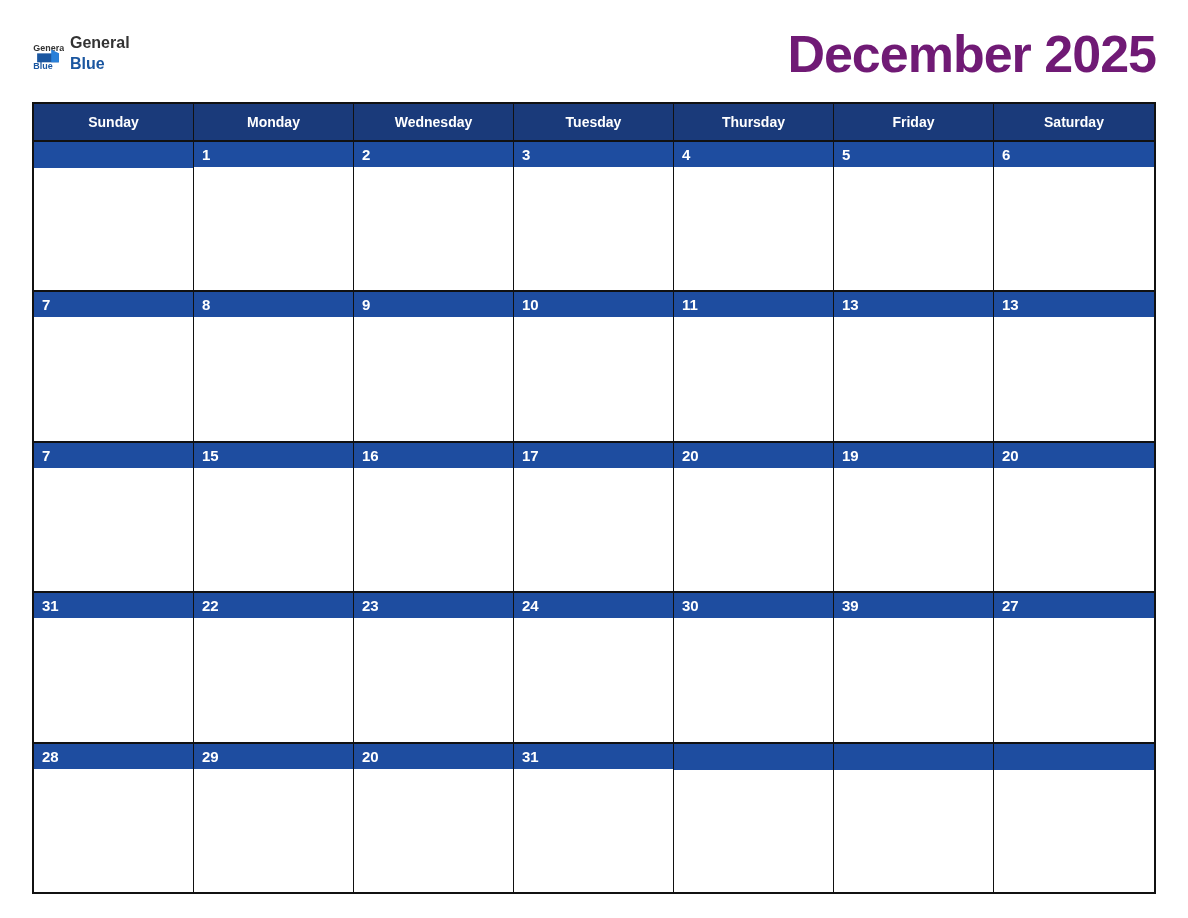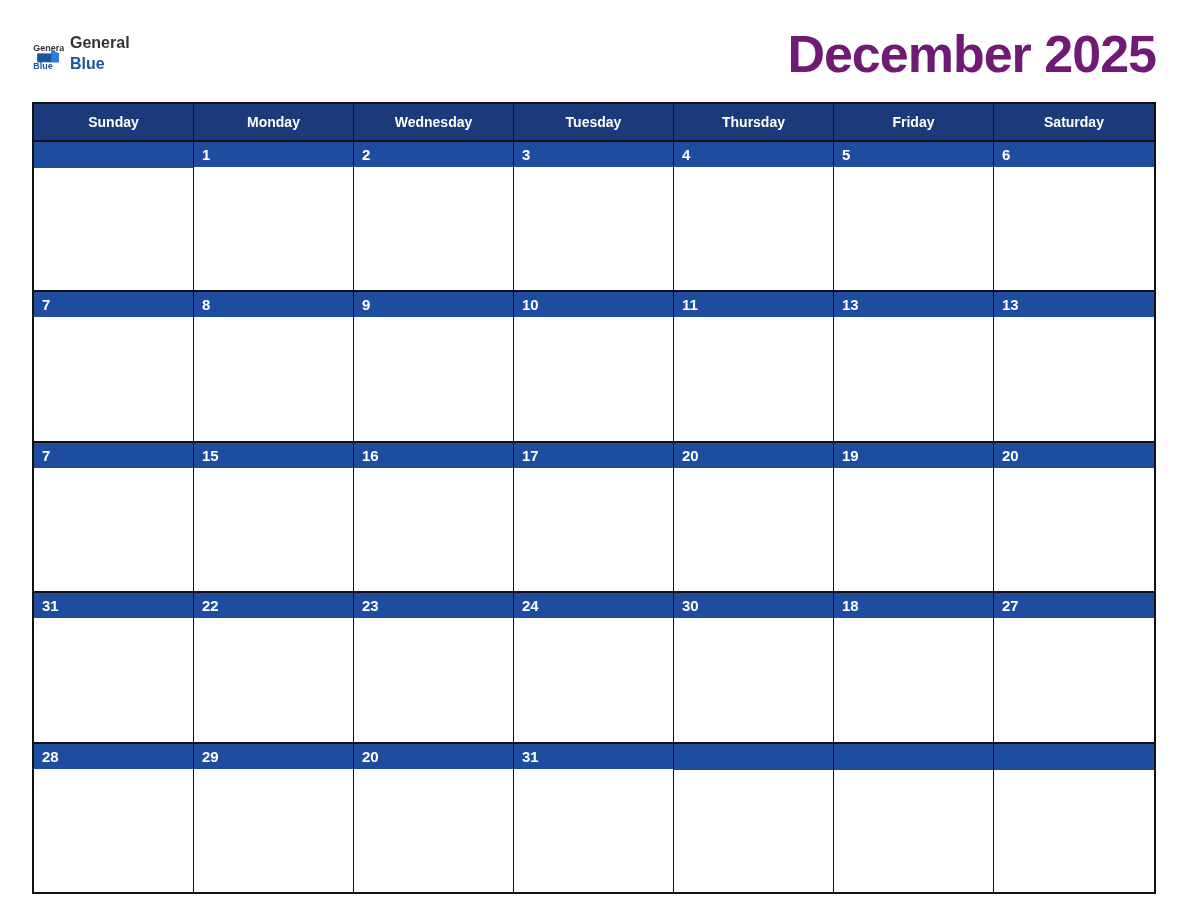--- a/index.html
+++ b/index.html
@@ -242,21 +242,21 @@
         </div>
         <div class="day-cell">
           <span class="day-number">24</span>
           <div class="day-content"></div>
         </div>
         <div class="day-cell">
           <span class="day-number">30</span>
           <div class="day-content"></div>
         </div>
         <div class="day-cell">
-          <span class="day-number">18</span>
+          <span class="day-number">39</span>
           <div class="day-content"></div>
         </div>
         <div class="day-cell">
           <span class="day-number">27</span>
           <div class="day-content"></div>
         </div>
       </div>
 
       <div class="week-row">
         <div class="day-cell">

